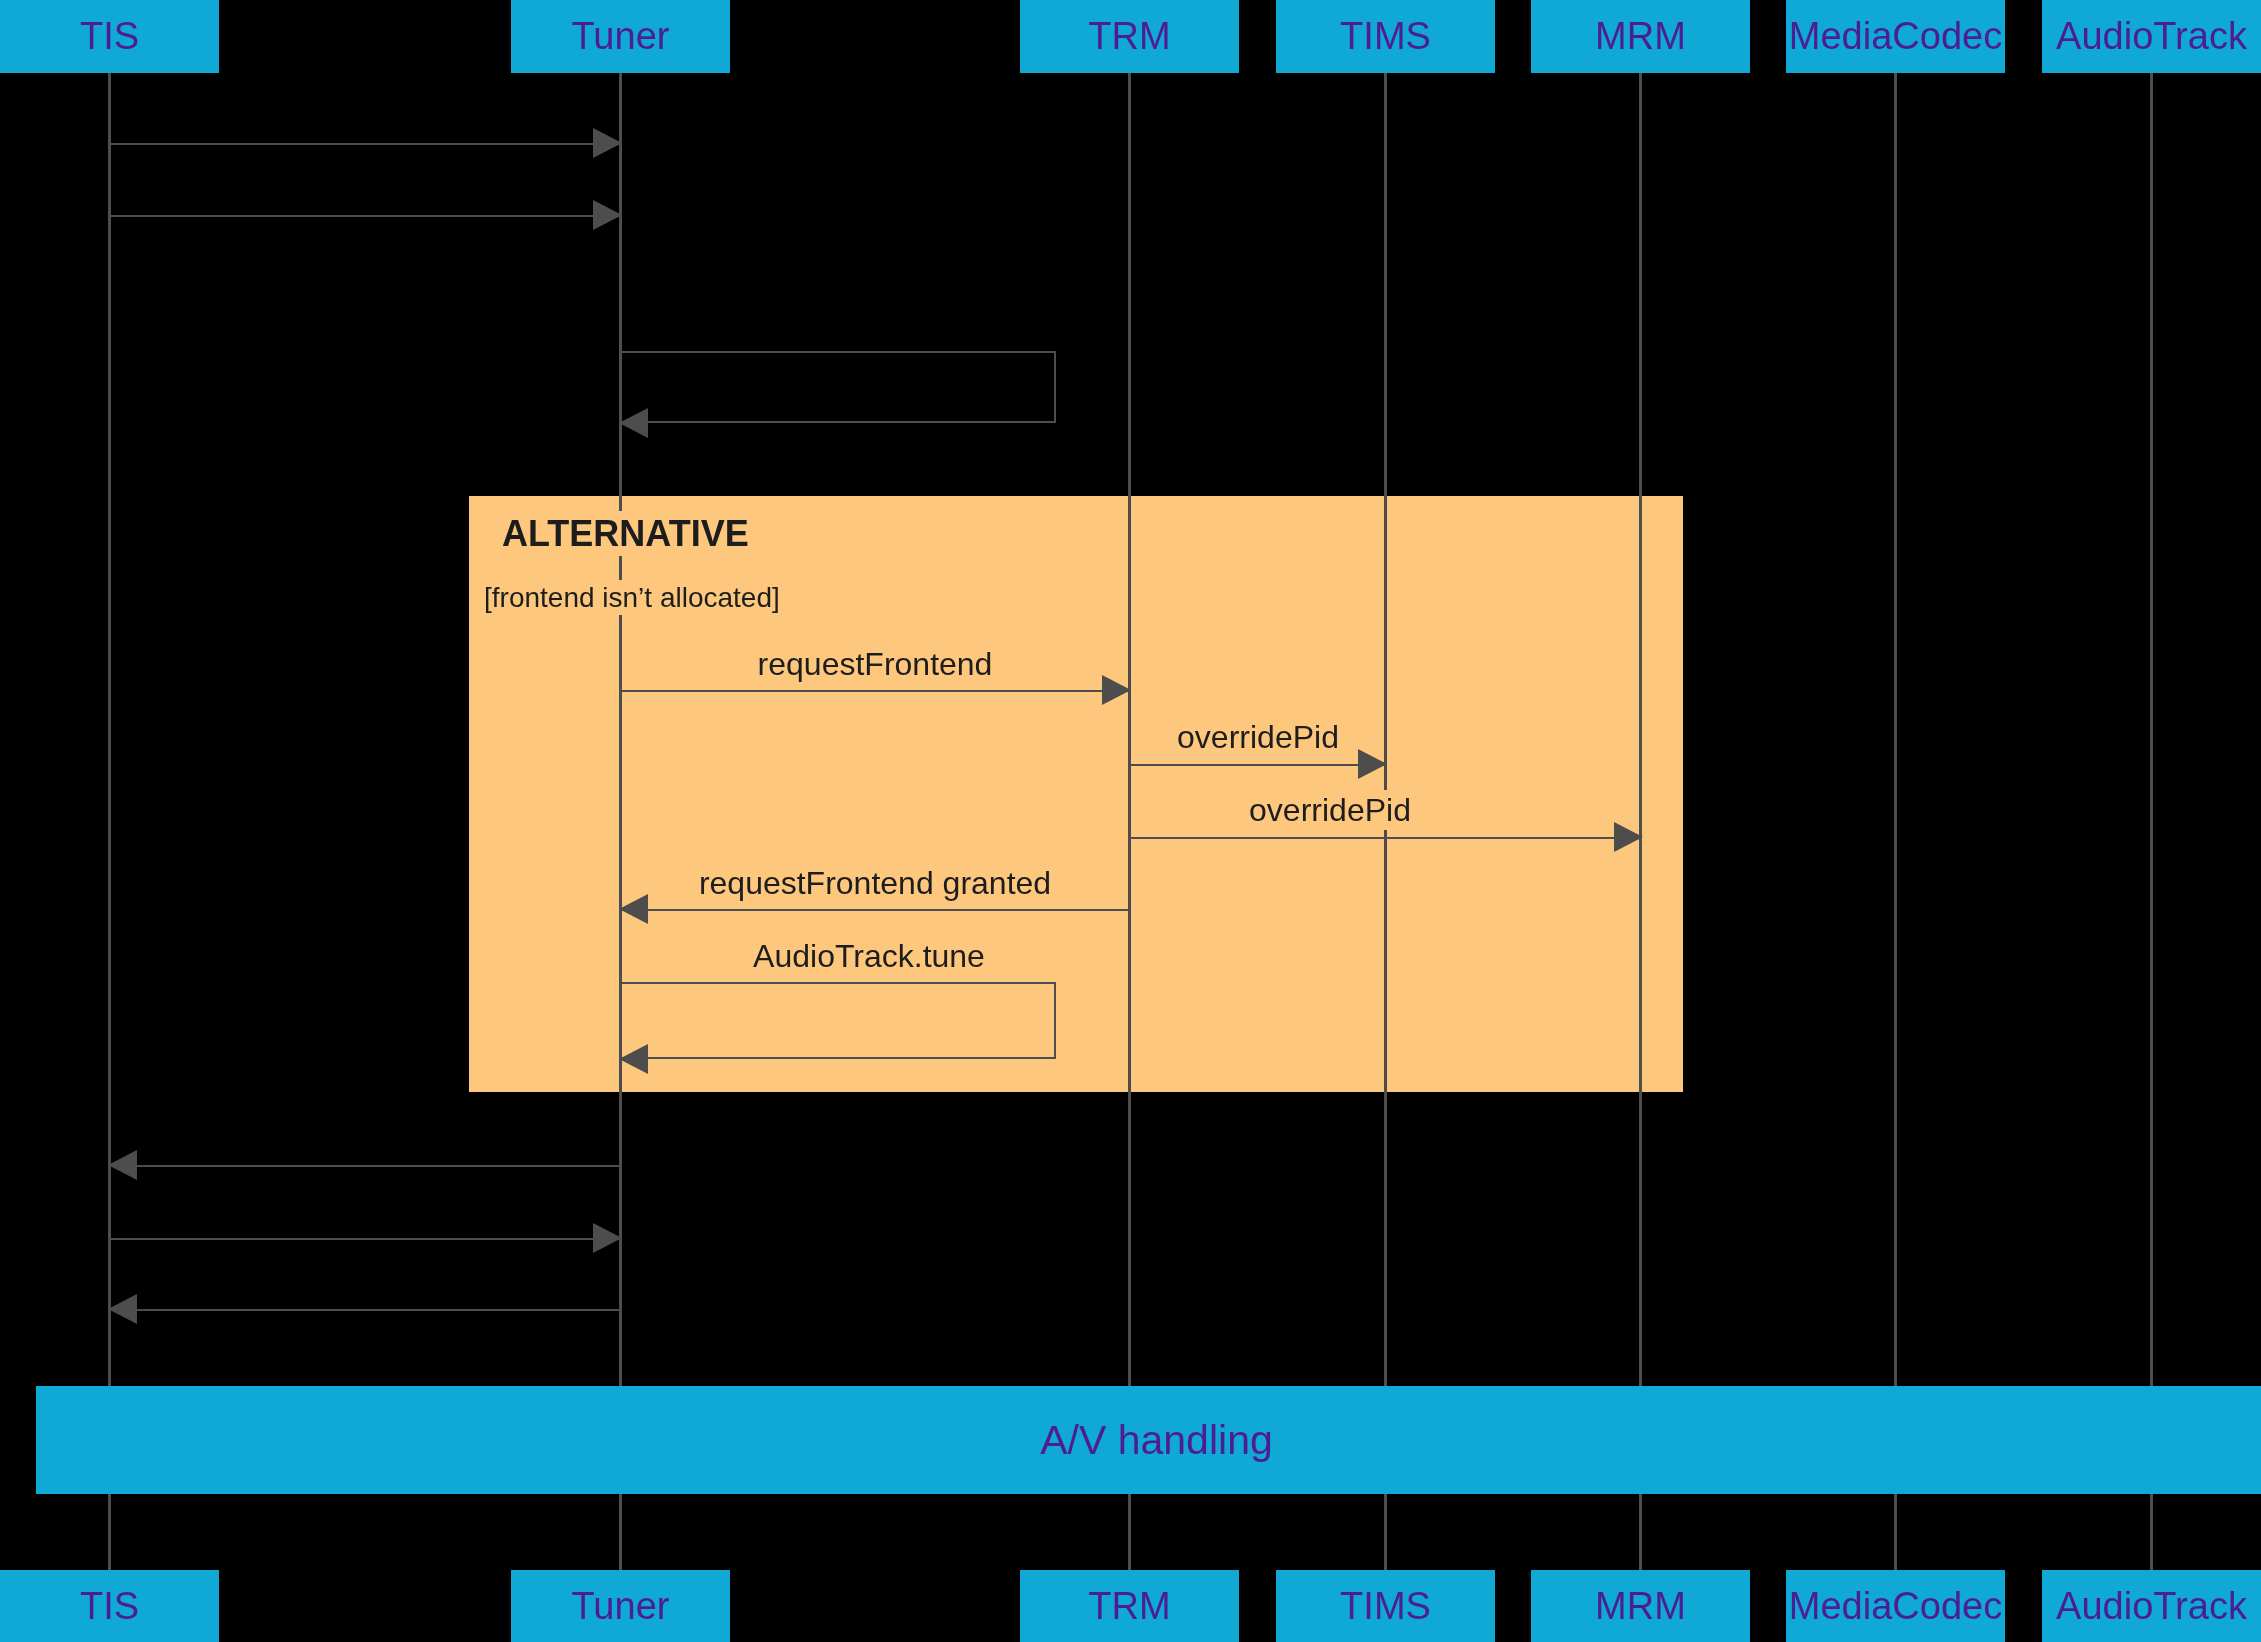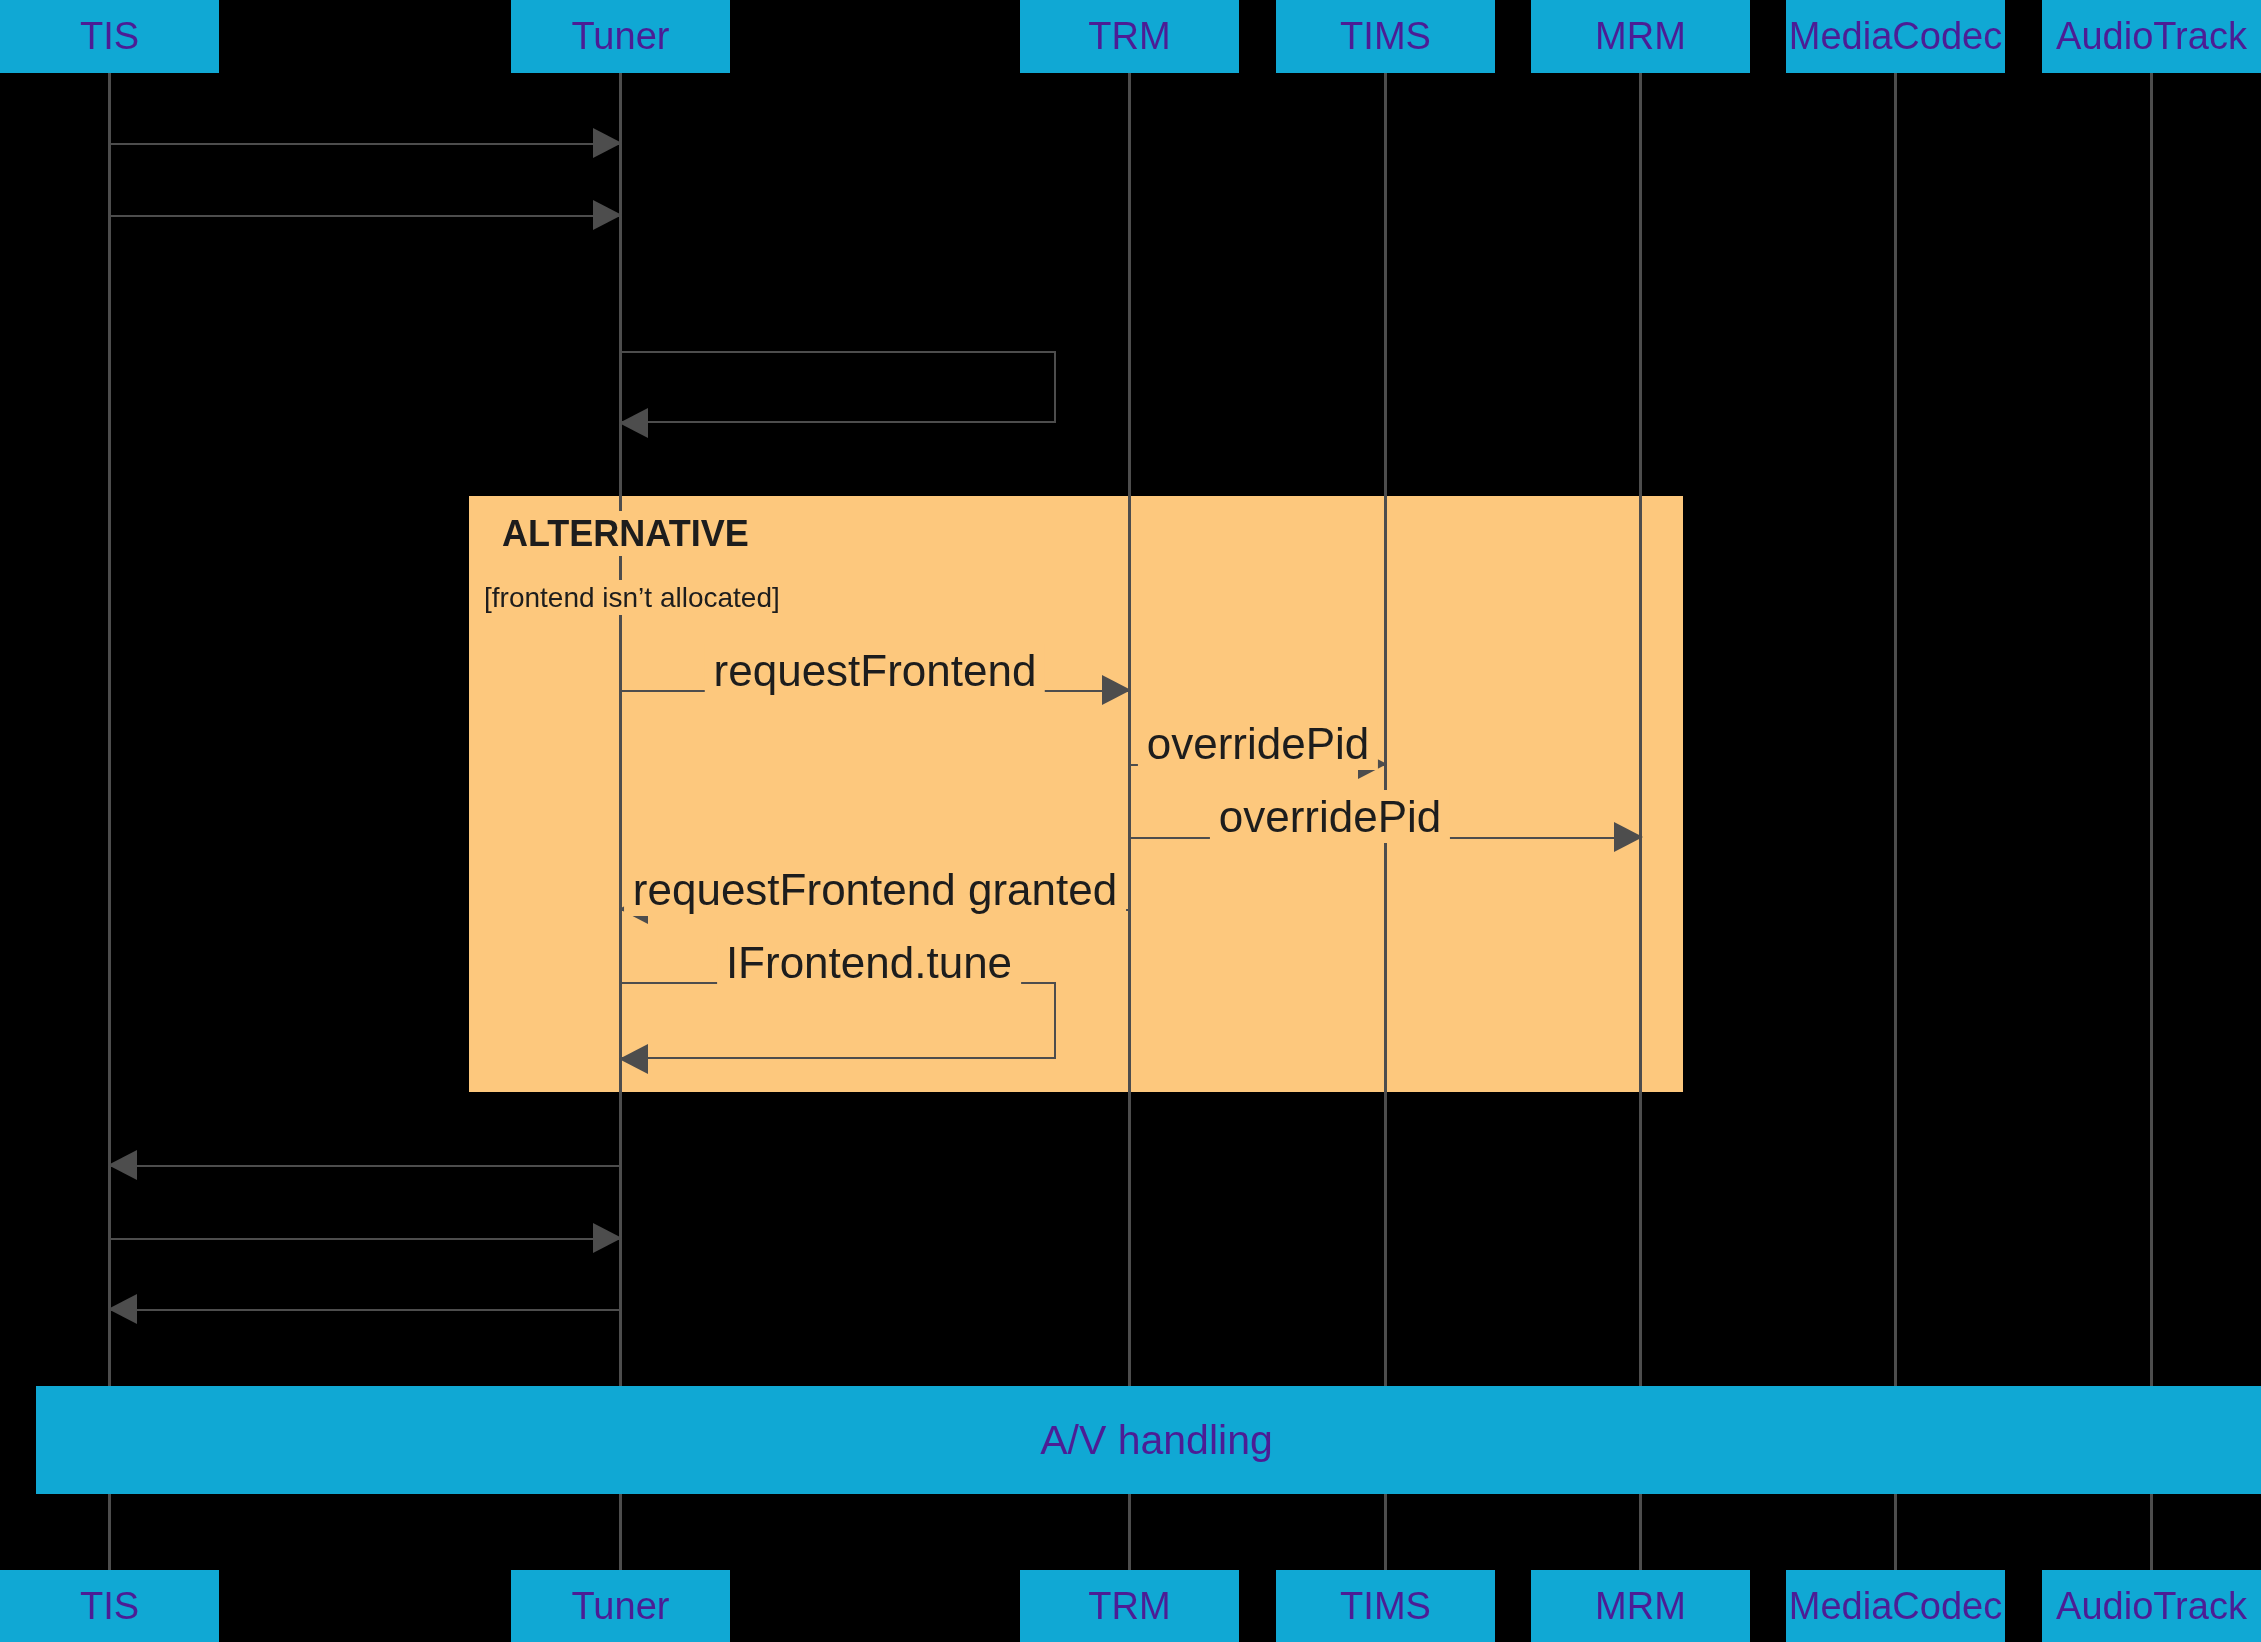--- a/index.html
+++ b/index.html
@@ -64,21 +64,21 @@
     background:var(--alt-orange);padding:1.5px 7.3px 1.5px 0;white-space:nowrap;margin-left:18px;
   }
   .alt-cond{
     position:absolute;left:484px;top:580px;z-index:4;
     font-size:28px;color:var(--label-text);
     background:var(--alt-orange);padding:1.5px 7.3px 1.5px 0;white-space:nowrap;
   }
   
   .msg-label{
     position:absolute;transform:translateX(-50%);z-index:4;
-    font-size:44px;color:var(--label-text);white-space:nowrap;
+    font-size:32px;color:var(--label-text);white-space:nowrap;
     background:var(--alt-orange);padding:1.5px 8.8px;
   }
   
   .av-bar{
     position:absolute;left:36px;top:1386px;width:2241px;height:108px;z-index:4;
     background:var(--actor-cyan);color:#4c1d95;
     font-size:41px;line-height:108px;text-align:center;white-space:nowrap;
   }
 </style>
 </head>
@@ -123,21 +123,21 @@
   <div class="msg-label" style="left:1330px;top:790px">overridePid</div>
   <div class="arrow" style="left:1130px;top:837px;width:511px">
     <span class="head-r"></span>
   </div>
 
   <div class="msg-label" style="left:875px;top:863px">requestFrontend granted</div>
   <div class="arrow" style="left:620px;top:909px;width:509px">
     <span class="head-l"></span>
   </div>
 
-  <div class="msg-label" style="left:869px;top:936px">IFrontend.tune</div>
+  <div class="msg-label" style="left:869px;top:936px">AudioTrack.tune</div>
   <div class="self-loop" style="left:620px;top:982px;width:436px;height:77px">
     <span class="loop-head"></span>
   </div>
 
   <div class="arrow" style="left:109px;top:1165px;width:511px">
     <span class="head-l"></span>
   </div>
   <div class="arrow" style="left:109px;top:1238px;width:511px">
     <span class="head-r"></span>
   </div>

